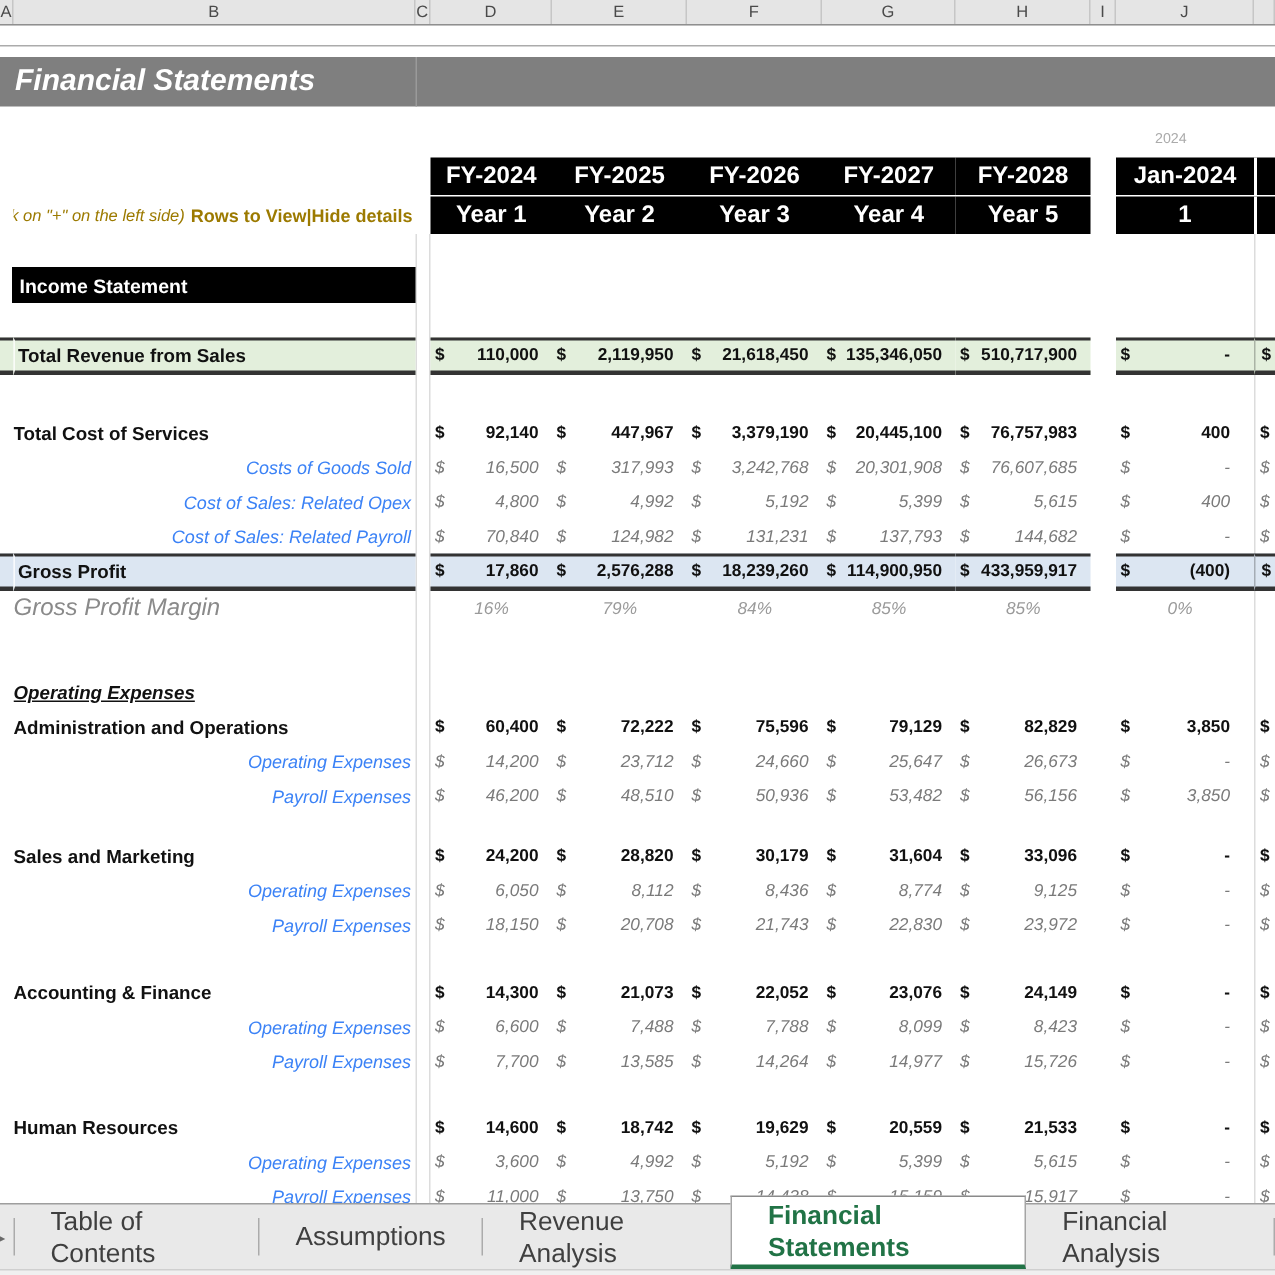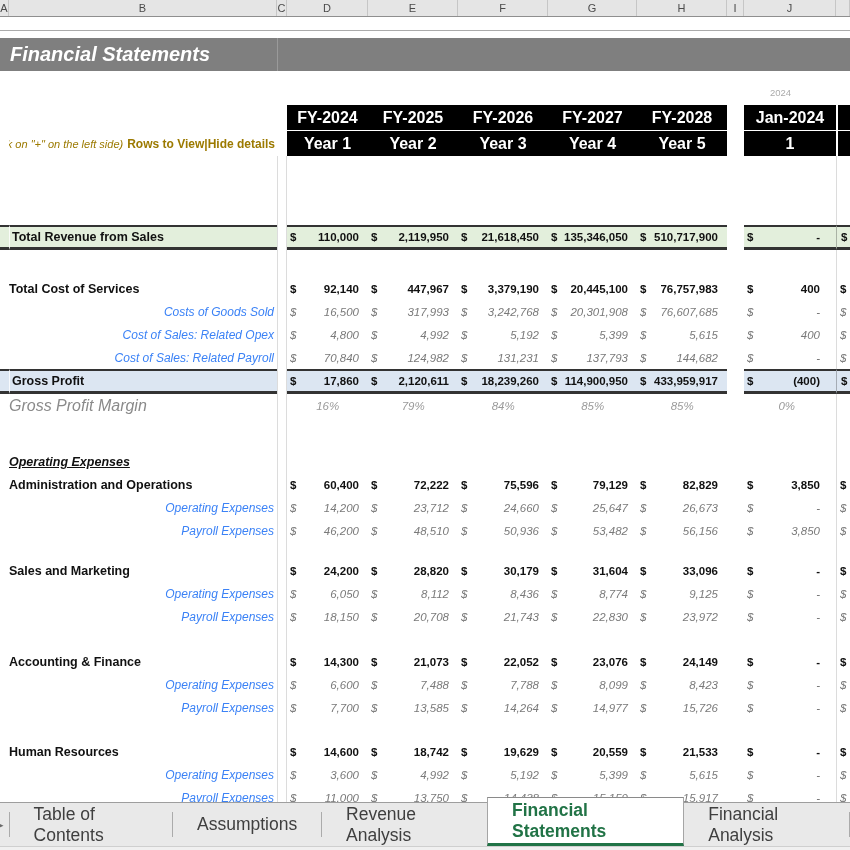--- a/index.html
+++ b/index.html
@@ -137,20 +137,23 @@
     <div class="blk">Year 1</div>
     <div class="blk">Year 2</div>
     <div class="blk">Year 3</div>
     <div class="blk">Year 4</div>
     <div class="blk">Year 5</div>
     <div></div>
     <div class="blk">1</div>
     <div class="blk k"></div>
   </div>
 
+  <div class="isbar">
+    <span>Income Statement</span>
+  </div>
 
   <div class="vline" style="left:277px"></div>
   <div class="vline" style="left:286px"></div>
   <div class="vline" style="left:836px"></div>
 
   <div class="rows">
     <div class="row total band-green" style="height: 25px;">
         <div class="colA"></div>
         <div class="lbl">
           <span class="lt">Total Revenue from Sales</span>
@@ -365,21 +368,21 @@
         <div class="lbl">
           <span class="lt">Gross Profit</span>
         </div>
         <div class="gapC"></div>
         <div class="mc">
           <span class="cur">$</span>
           <span class="v">17,860</span>
         </div>
         <div class="mc">
           <span class="cur">$</span>
-          <span class="v">2,120,611</span>
+          <span class="v">2,576,288</span>
         </div>
         <div class="mc">
           <span class="cur">$</span>
           <span class="v">18,239,260</span>
         </div>
         <div class="mc">
           <span class="cur">$</span>
           <span class="v">114,900,950</span>
         </div>
         <div class="mc">

